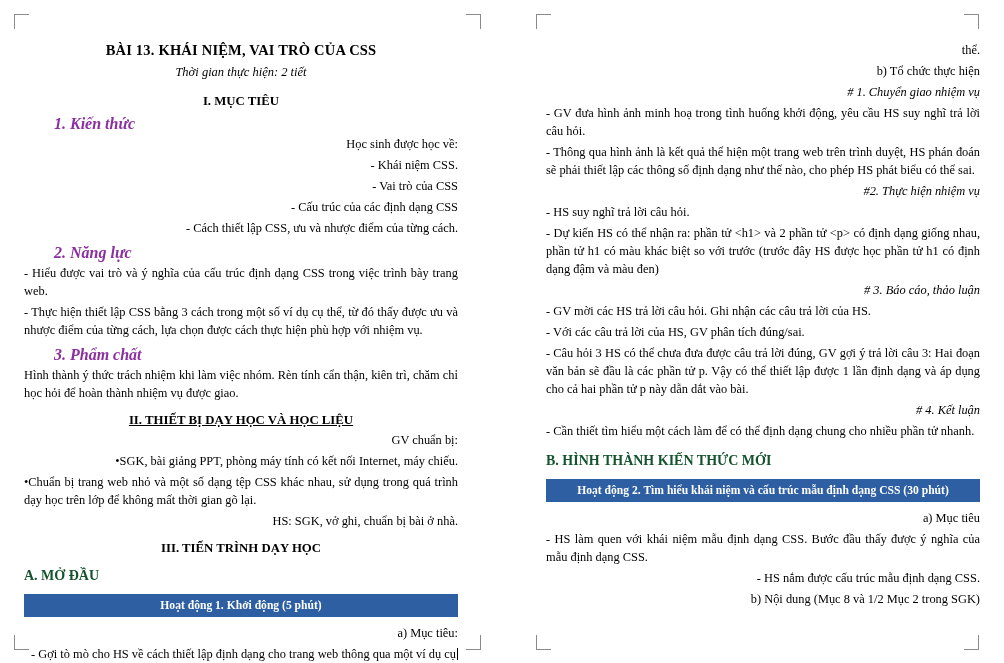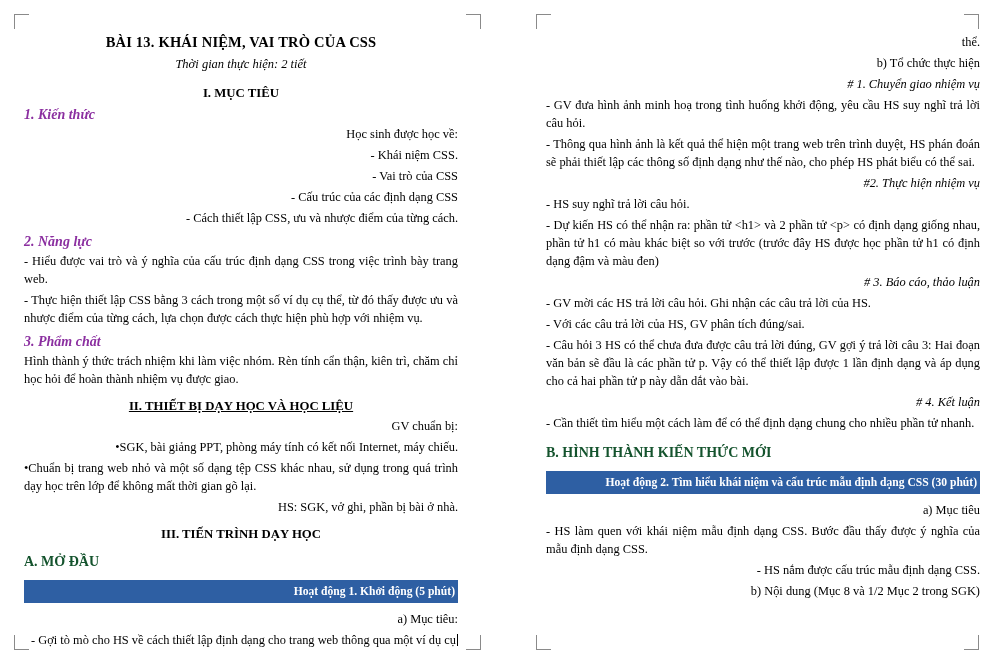--- a/index.html
+++ b/index.html
@@ -15,21 +15,21 @@
     color: #000000;
   }
   .page {
     position: relative;
     width: 1004px;
     height: 663px;
     background: #ffffff;
   }
   .column {
     position: absolute;
-    top: 0;
+    top: 8px;
     width: 482px;
     height: 509px;
     padding: 11px;
     box-sizing: border-box;
   }
   .col-left { left: 0; }
   .col-right { left: 522px; }
 
   
   .crop {
@@ -70,24 +70,25 @@
     margin-top: 10px;
     margin-bottom: 4px;
     text-align: center;
   }
   .h-section.underline {
     text-decoration: underline;
   }
   .h-sub-italic {
     font-style: italic;
     font-weight: bold;
-    font-size: 14px;
+    font-size: 16px;
     color: #8b2fa0;
     margin-top: 6px;
     margin-bottom: 3px;
+    margin-left: 30px;
   }
   .h-blue {
     font-weight: bold;
     font-size: 14px;
     color: #14532d;
     margin-top: 12px;
     margin-bottom: 6px;
   }
   .para {
     font-size: 12.4px;
@@ -97,21 +98,21 @@
   }
   .para.justify {
     text-align: justify;
   }
   .italic { font-style: italic; }
   .bar {
     background: #2e5fa3;
     color: #ffffff;
     font-weight: bold;
     font-size: 11.6px;
-    text-align: right;
+    text-align: center;
     padding: 4px 2px;
     margin: 10px 0 8px 0;
     border: 1px solid #2e5fa3;
   }
   .bar.right-bar {
     background: #2e5fa3;
   }
   .caret {
     display: inline-block;
     width: 1px;
@@ -154,21 +155,21 @@
       <div class="para justify">- Hiểu được vai trò và ý nghĩa của cấu trúc định dạng CSS trong việc trình bày trang web.</div>
       <div class="para justify">- Thực hiện thiết lập CSS bằng 3 cách trong một số ví dụ cụ thể, từ đó thấy được ưu và nhược điểm của từng cách, lựa chọn được cách thực hiện phù hợp với nhiệm vụ.</div>
 
       <div class="h-sub-italic">3. Phẩm chất</div>
       <div class="para justify">Hình thành ý thức trách nhiệm khi làm việc nhóm. Rèn tính cẩn thận, kiên trì, chăm chỉ học hỏi để hoàn thành nhiệm vụ được giao.</div>
 
       <div class="h-section underline">II. THIẾT BỊ DẠY HỌC VÀ HỌC LIỆU</div>
       <div class="para">GV chuẩn bị:</div>
       <div class="para">•SGK, bài giảng PPT, phòng máy tính có kết nối Internet, máy chiếu.</div>
       <div class="para justify">•Chuẩn bị trang web nhỏ và một số dạng tệp CSS khác nhau, sử dụng trong quá trình dạy học trên lớp để không mất thời gian gõ lại.</div>
-      <div class="para">HS: SGK, vở ghi, phần bị bài ở nhà.</div>
+      <div class="para">HS: SGK, vở ghi, chuẩn bị bài ở nhà.</div>
 
       <div class="h-section">III. TIẾN TRÌNH DẠY HỌC</div>
 
       <div class="h-blue">A. MỞ ĐẦU</div>
 
       <div class="bar">Hoạt động 1. Khởi động (5 phút)</div>
 
       <div class="para">a) Mục tiêu:</div>
       <div class="para"><span>- Gợi tò mò cho HS về cách thiết lập định dạng cho trang web thông qua một ví dụ cụ</span><span class="caret"></span></div>
 

